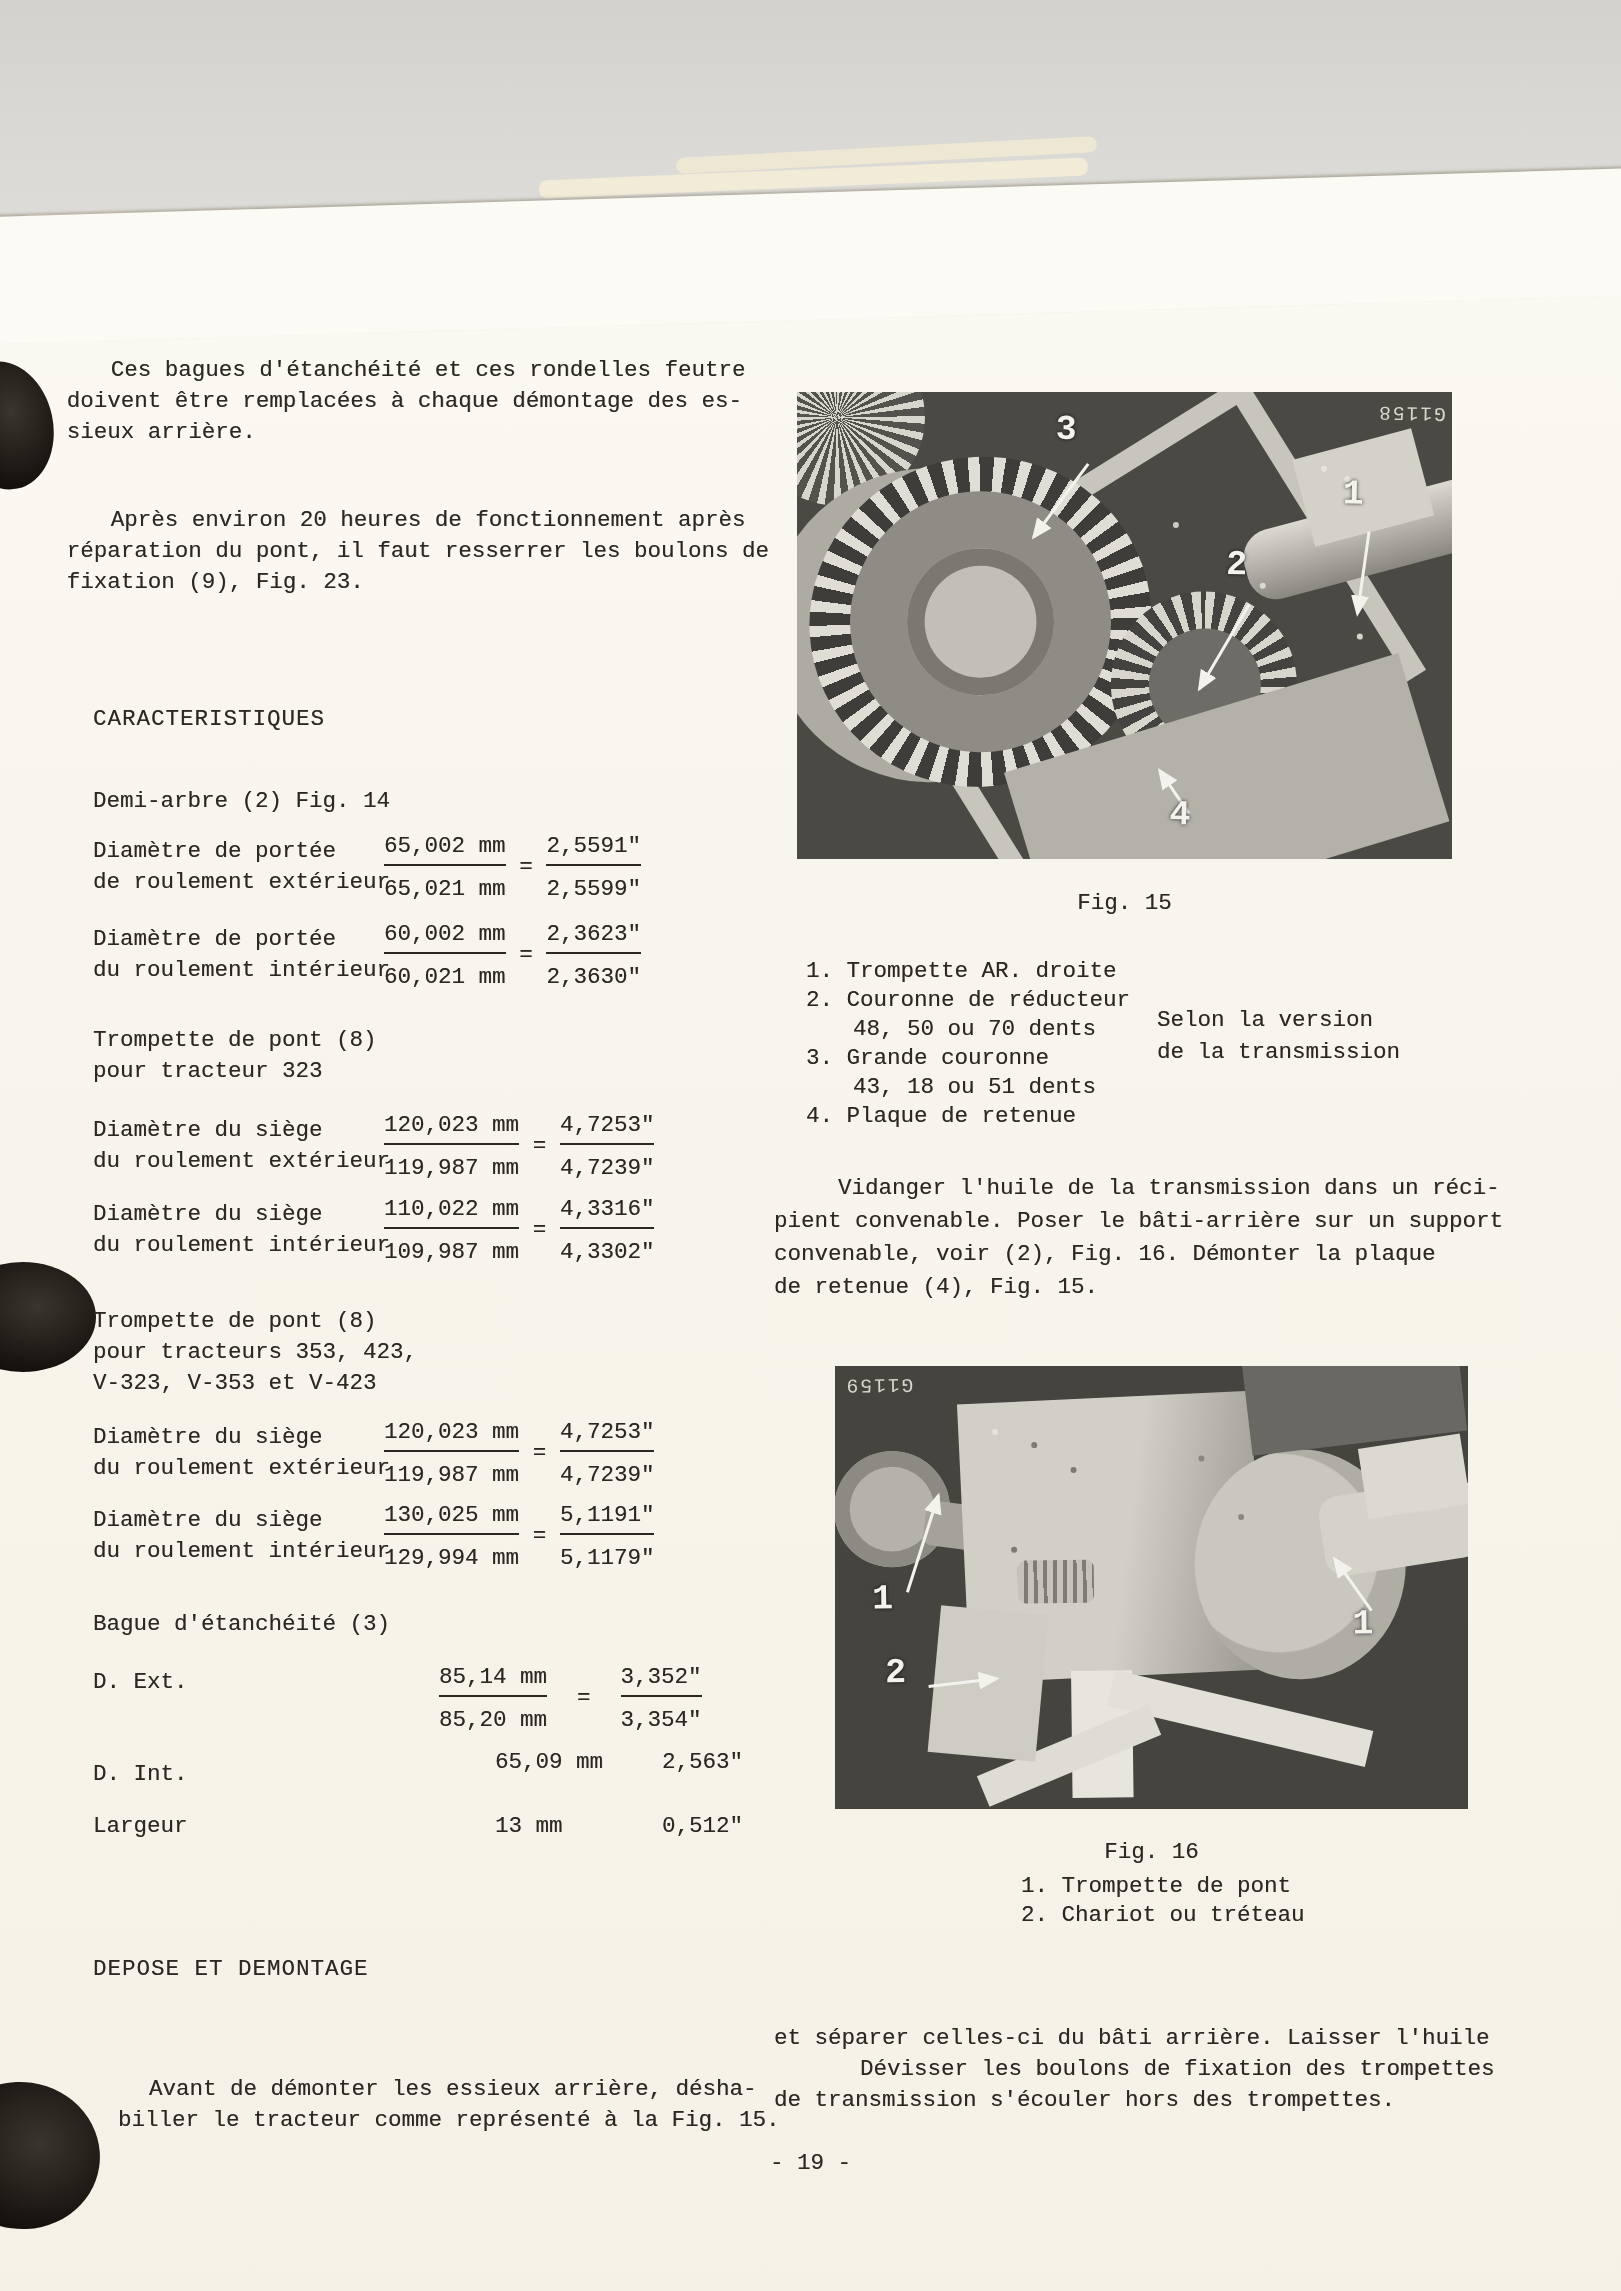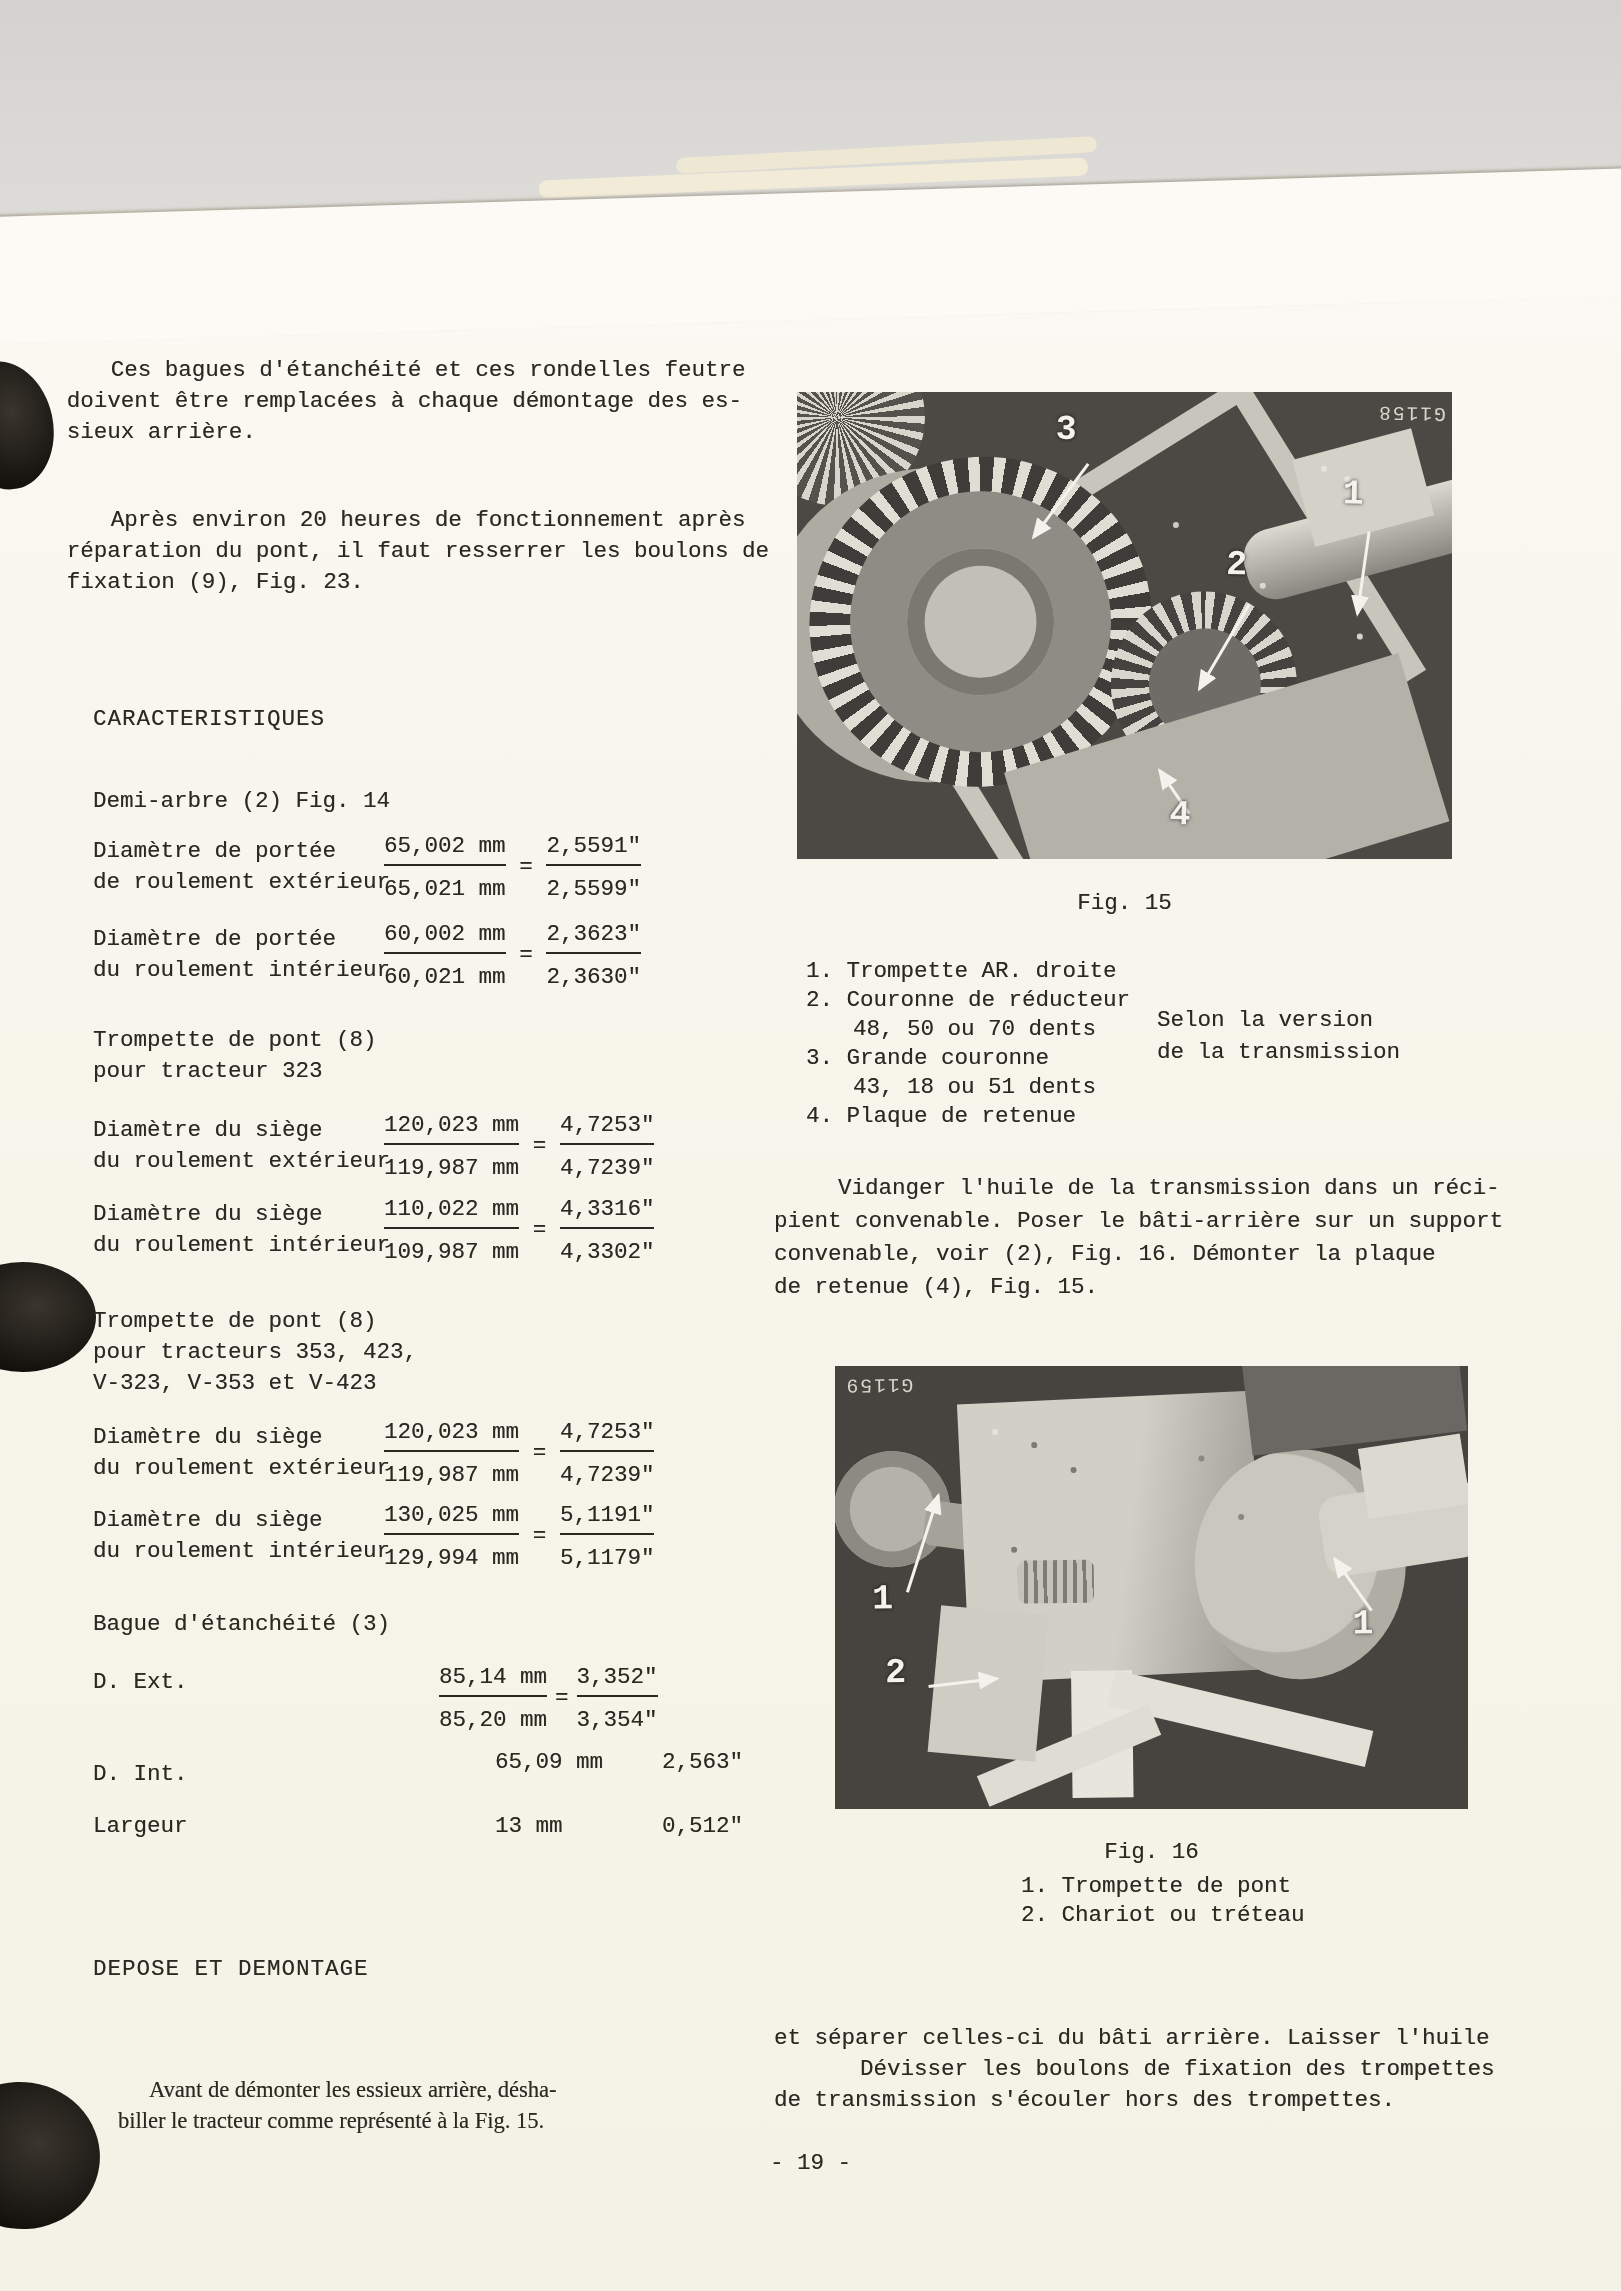--- a/index.html
+++ b/index.html
@@ -30,21 +30,21 @@
      text-shadow:0.3px 0.3px 0 rgba(43,40,34,0.45);}
   .para .ind{padding-left:44px;}
   .caps{letter-spacing:1px;}
   
   .leftcol{position:absolute;left:59px;top:0;width:745px;height:2292px;}
   .lc{position:absolute;font-size:22.5px;line-height:31px;white-space:nowrap;
       text-shadow:0.3px 0.3px 0 rgba(43,40,34,0.45);}
   .spec{position:absolute;width:706px;height:82px;}
   .spec .lbl{position:absolute;left:34px;top:6.9px;}
   .spec .vals{position:absolute;left:325px;top:0;display:flex;align-items:center;gap:13.7px;}
-  .spec .vals.bague{left:380px;gap:8px;}
+  .spec .vals.bague{left:380px;gap:30px;}
   .frac{display:inline-block;line-height:34px;}
   .frac .num{display:block;border-bottom:2px solid #2b2822;padding-bottom:1px;}
   .frac .den{display:block;padding-top:6px;}
   .single{position:absolute;left:396px;top:0;display:flex;margin-left:40px;}
   .single .mmv{display:inline-block;width:167px;}
   
   .figwrap{position:absolute;background:#efece2;overflow:hidden;}
   .photo{position:absolute;inset:-7.8px;background:#4b4944;}
   .fig15 .photo{transform:rotate(1.1deg);}
   .fig16 .photo{transform:rotate(-0.7deg);}
@@ -247,21 +247,21 @@
         <div>Largeur</div>
       </div>
       <div class="lc single">
         <span class="mmv">13 mm</span>
         <span>0,512"</span>
       </div>
     </div>
 
     <div class="lc caps" style="left:34px;top:1954px;">DEPOSE ET DEMONTAGE</div>
 
-    <div class="lc para" style="left:59px;top:2074px;font-family:Liberation Serif, serif;">
+    <div class="lc para" style="left:59px;top:2074px;">
       <div style="padding-left:31px;">Avant de démonter les essieux arrière, désha-</div>
       <div>biller le tracteur comme représenté à la Fig. 15.</div>
     </div>
   </div>
 
   <div class="figwrap fig15" style="left:797px;top:392px;width:655px;height:467px;">
     <div class="photo">
 
       <div class="shape gear" style="left:-44px;top:-49px;width:176px;height:176px;background:repeating-conic-gradient(#d8d5cd 0deg 5deg,#54524d 5deg 11deg);"></div>
       <div class="shape" style="left:-19.6px;top:88px;width:323px;height:314px;border-radius:50%;background:#aeaba3;"></div>

